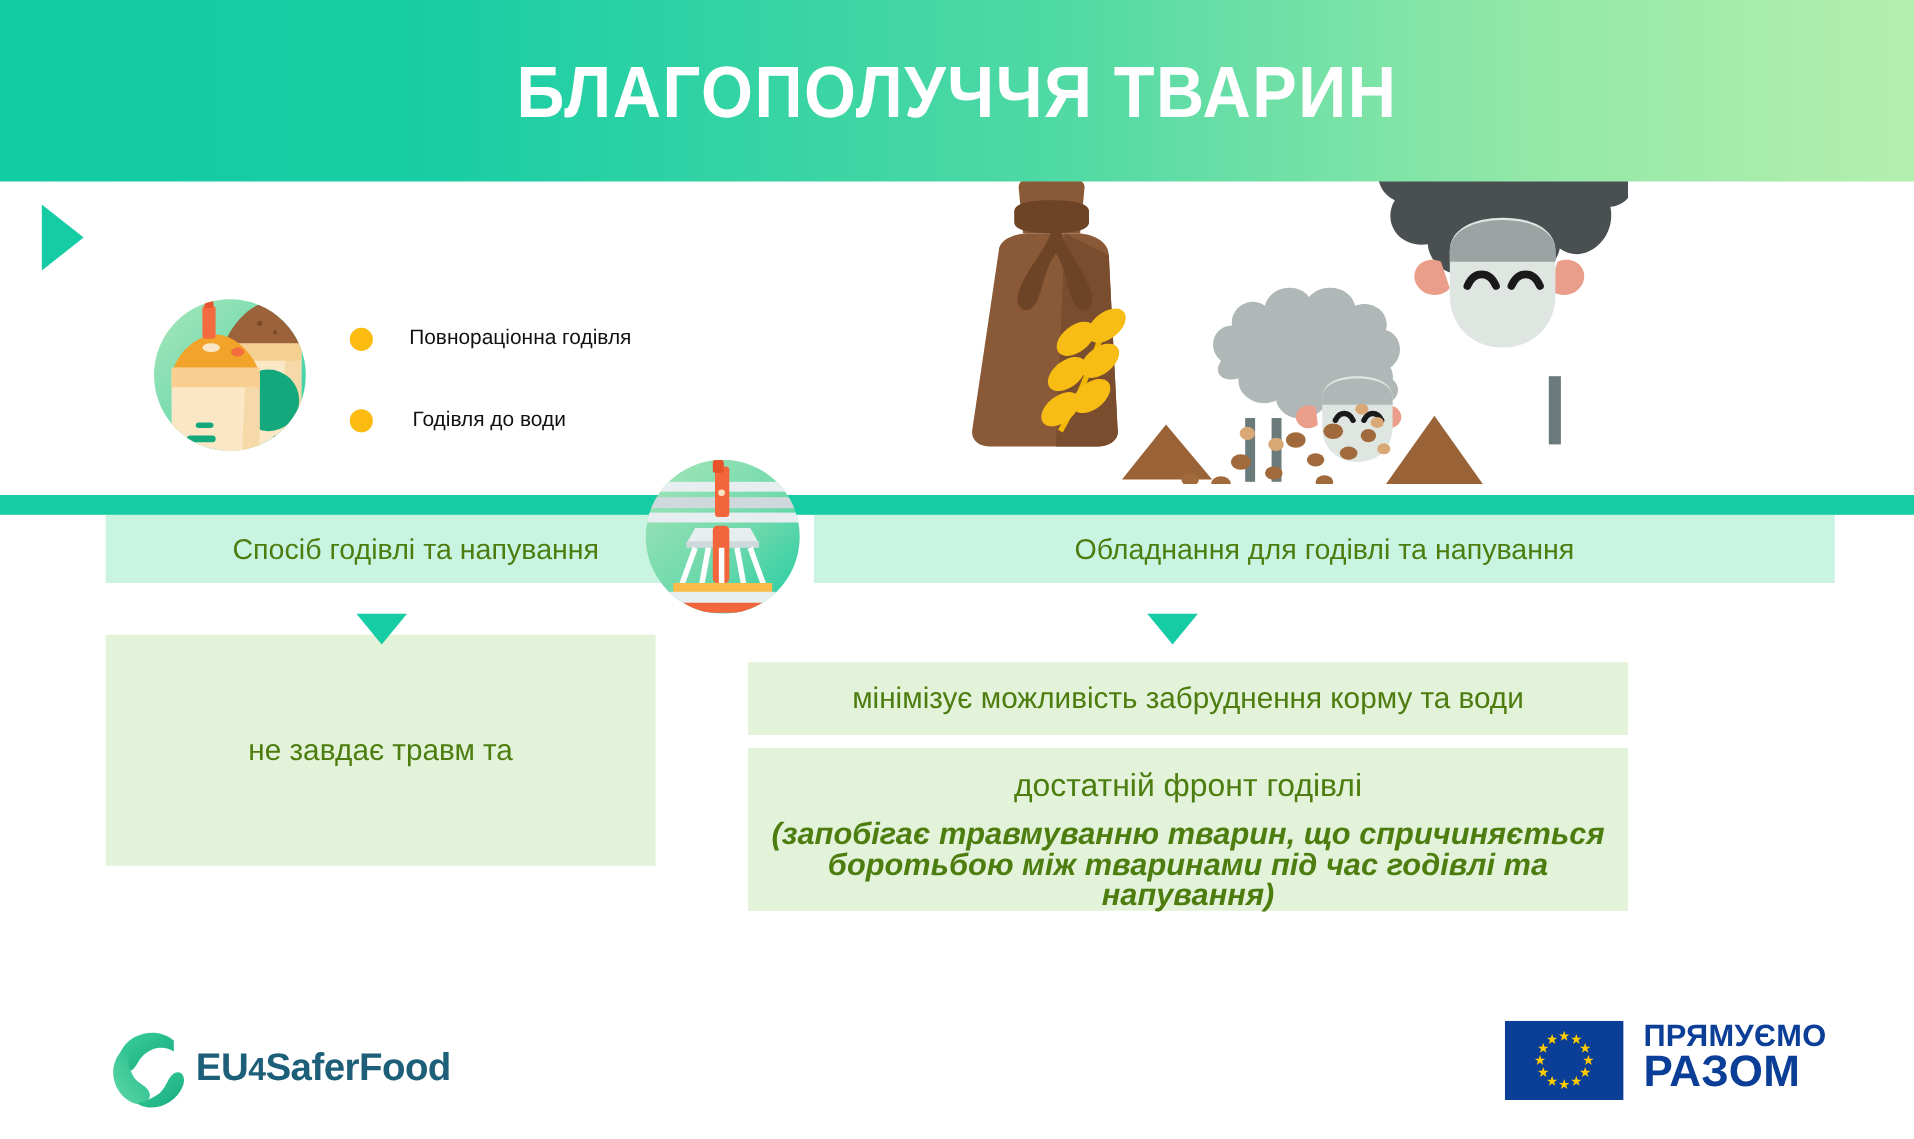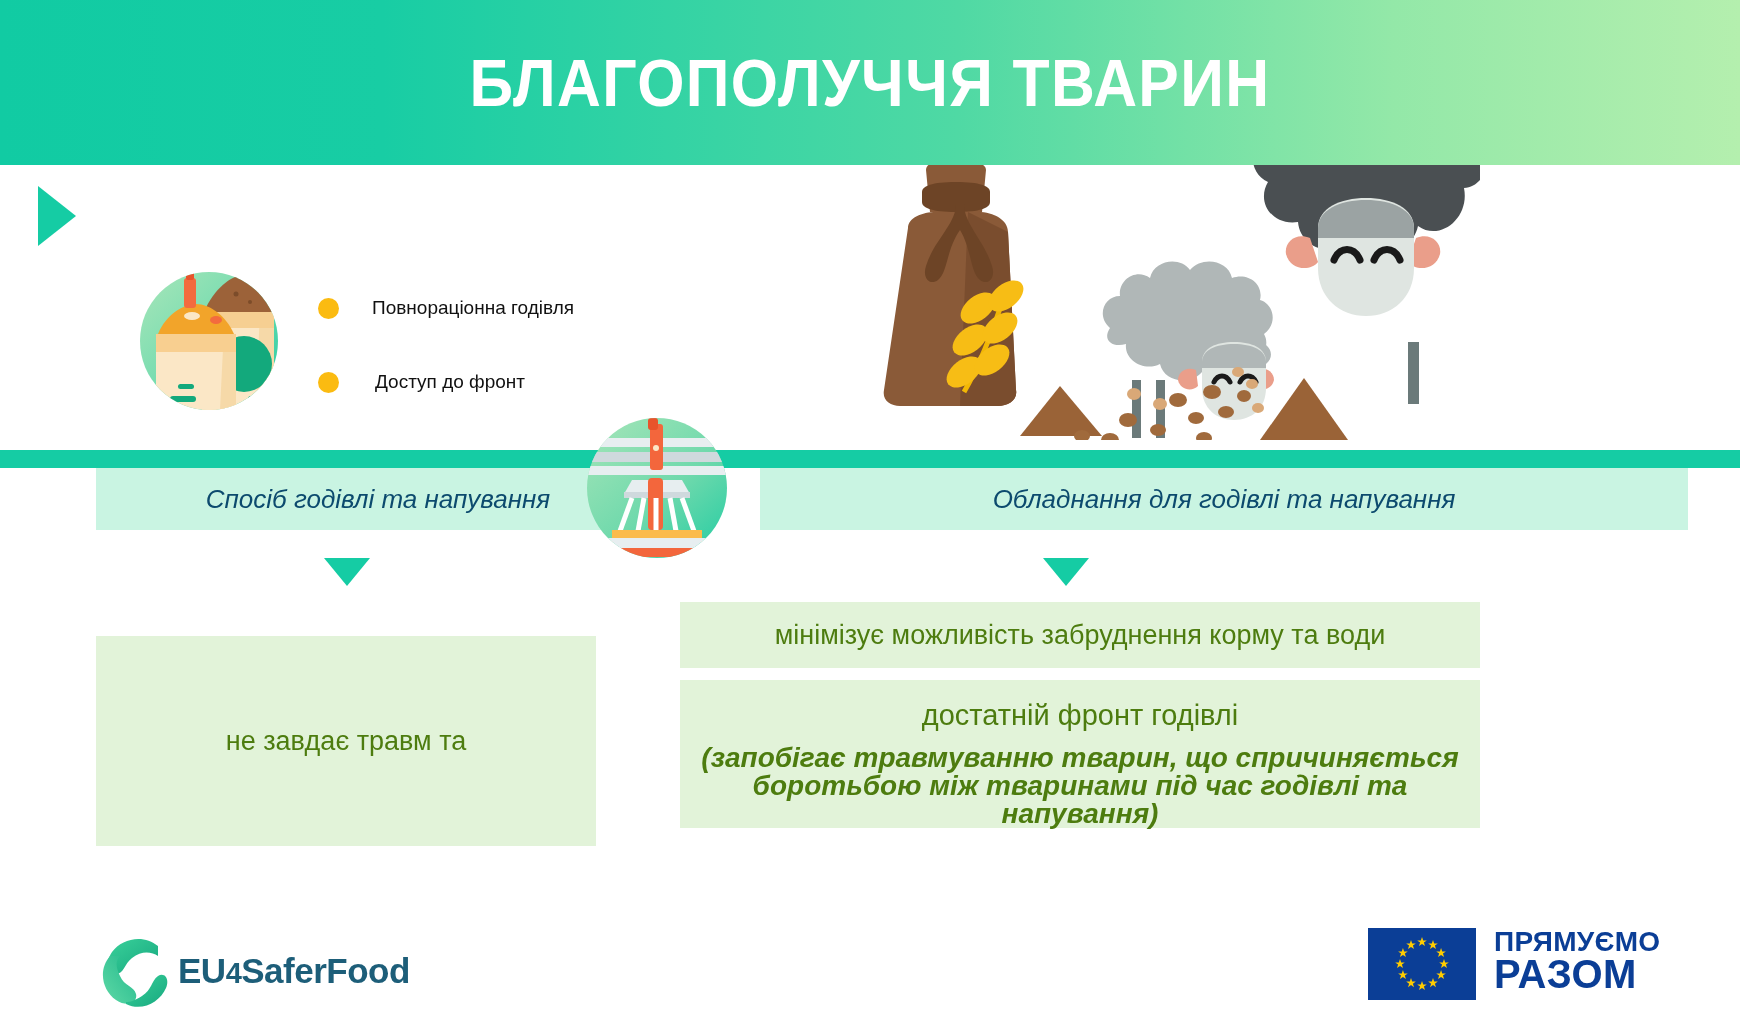--- a/index.html
+++ b/index.html
@@ -72,22 +72,22 @@
     background:#15cca4;z-index:5;
   }
 
   
   .band{
     position:absolute;top:468px;height:62px;
     background:#c9f4e2;z-index:4;
     display:flex;align-items:center;justify-content:center;
   }
   .band-left{left:96px;width:564px;}
-  .band-right{left:760px;width:928px;}
-  .band span{font-size:26px;color:#0c4a6e;white-space:nowrap;font-style:italic;}
+  .band-right{left:740px;width:928px;}
+  .band span{font-size:26px;color:#4d7c0f;white-space:nowrap;}
 
   
   .feeder-icon{
     position:absolute;left:578px;top:418px;width:158px;height:140px;
     z-index:7;overflow:hidden;
   }
 
   
   .tri-down{
     position:absolute;width:0;height:0;
@@ -96,21 +96,21 @@
   }
   .tri-down.left{left:324px;top:558px;}
   .tri-down.right{left:1043px;top:558px;}
 
   
   .box{
     position:absolute;background:#e2f3d9;z-index:5;
     display:flex;flex-direction:column;align-items:center;justify-content:center;
     text-align:center;color:#4d7c0f;
   }
-  .box-left{left:96px;top:636px;width:500px;height:210px;}
+  .box-left{left:96px;top:577px;width:500px;height:210px;}
   .box-left .line{font-size:27px;line-height:40px;}
   .box-r1{left:680px;top:602px;width:800px;height:66px;}
   .box-r1 .line{font-size:27px;}
   .box-r2{left:680px;top:680px;width:800px;height:130px;padding-top:18px;}
   .box-r2 .headline{font-size:29px;margin-bottom:12px;}
   .box-r2 .note{font-size:28px;font-style:italic;font-weight:bold;line-height:28px;}
 
   
   .logo-eu4{position:absolute;left:100px;top:925px;width:320px;height:92px;z-index:6;
             display:flex;align-items:center;}
@@ -235,21 +235,21 @@
     </svg>
   </div>
 
   <div class="bullets">
     <div class="bullet-row">
       <div class="bullet-dot"></div>
       <div class="bullet-label">Повнораціонна годівля</div>
     </div>
     <div class="bullet-row second">
       <div class="bullet-dot"></div>
-      <div class="bullet-label">Доступ до фронт</div>
+      <div class="bullet-label">Годівля до води</div>
     </div>
   </div>
 
   <div class="divider-bar"></div>
 
   <div class="band band-left">
     <span>Спосіб годівлі та напування</span>
   </div>
   <div class="band band-right">
     <span>Обладнання для годівлі та напування</span>

